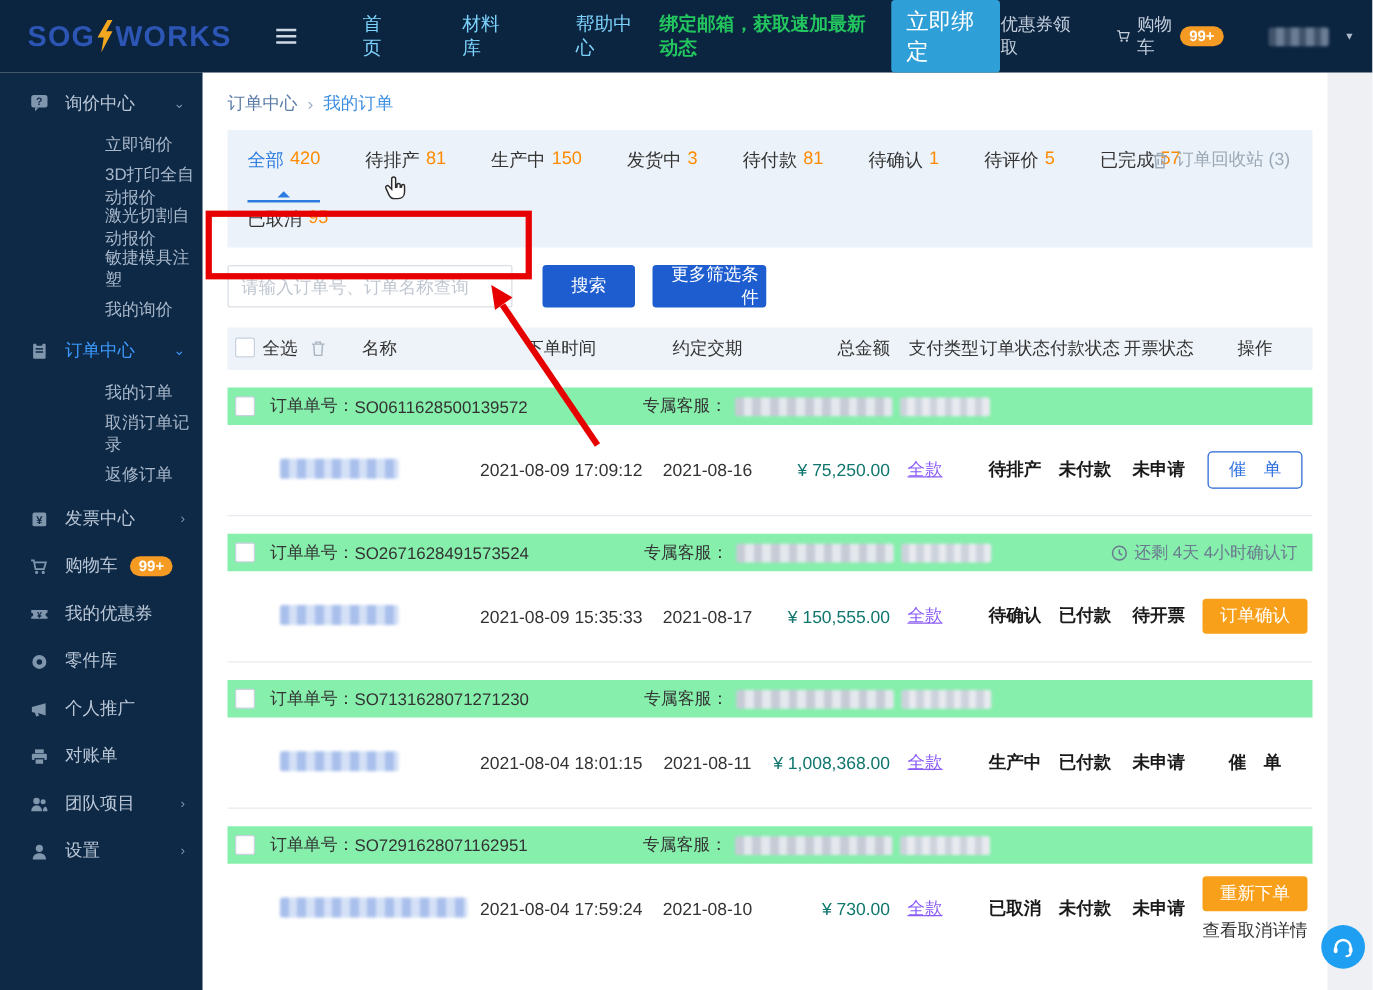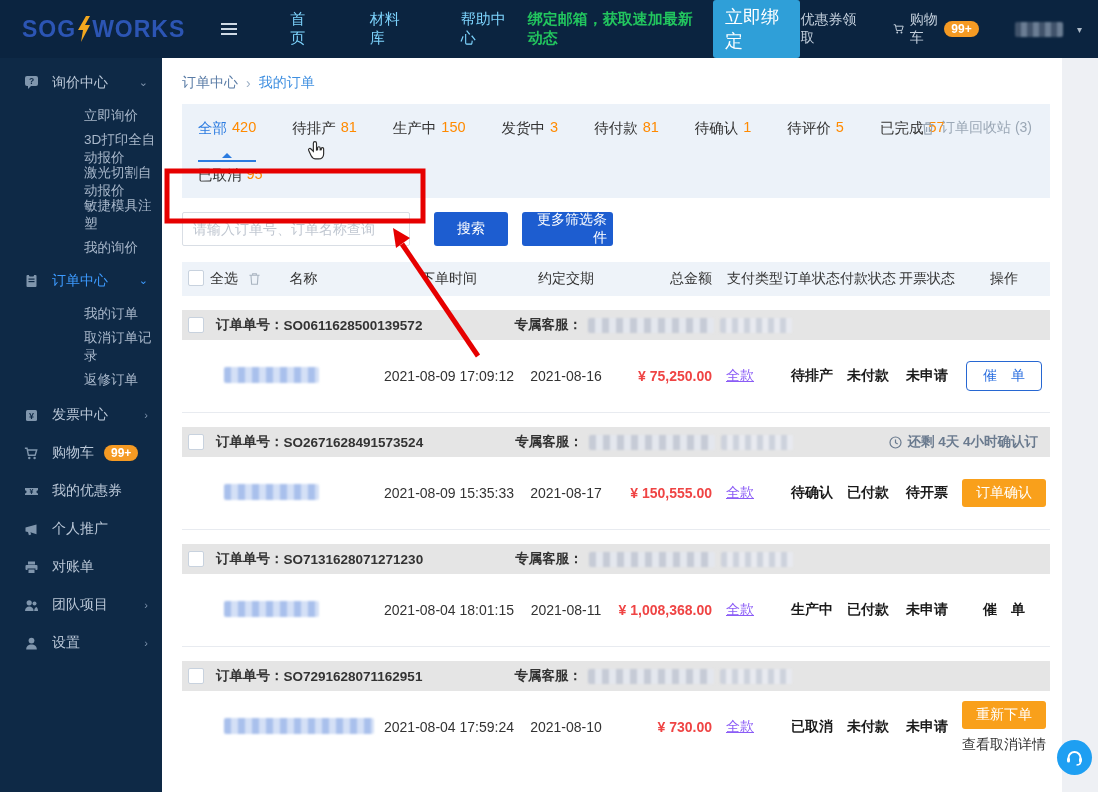--- a/index.html
+++ b/index.html
@@ -71,33 +71,33 @@
   .thead{margin-top:16px;background:#eef3f9;height:34px;font-size:14px;color:#333;}
   .th{text-align:center;}
   .name-head{display:flex;align-items:center;padding-left:4px;}
   .name-head .sel{margin-right:10px;}
   .name-head .nm{flex:1;text-align:center;}
   .cb{width:14px;height:14px;border:1px solid #c8d2de;border-radius:2px;background:#fff;
       display:inline-block;cursor:pointer;}
   .trash{cursor:pointer;display:inline-flex;}
   
   .order-group{border-bottom:1px solid #e8ebf0;}
-  .order-head{display:flex;align-items:center;height:30px;background:#e5e5e5;margin-top:14px;
-        padding:0 12px 0 6px;font-size:13.5px;color:#333;overflow:hidden;white-space:nowrap;font-weight:bold;}
+  .order-head{display:flex;align-items:center;height:30px;background:#86efac;margin-top:14px;
+        padding:0 12px 0 6px;font-size:13.5px;color:#333;overflow:hidden;white-space:nowrap;}
   .order-head .cb{margin-right:12px;}
   .cs-group{display:flex;align-items:center;margin-left:92px;gap:6px;}
   .blur{border-radius:2px;filter:blur(1.3px);display:inline-block;height:15px;}
   .blur.g1{width:126px;background:repeating-linear-gradient(90deg,#c6cbd6 0 7px,#e4e7ee 7px 14px);}
   .blur.g2{width:72px;background:repeating-linear-gradient(90deg,#cdd2dc 0 6px,#e8eaf0 6px 12px);}
   .blur.name{width:95px;height:16px;background:repeating-linear-gradient(90deg,#a9c0ec 0 7px,#d4e0f6 7px 14px);}
   .blur.name.wide{width:150px;}
   .countdown{margin-left:auto;display:flex;align-items:center;gap:5px;color:#6a7a8e;font-size:13.5px;}
   .order-row{height:72px;font-size:14px;}
   .cell-time,.cell-due{text-align:center;color:#333;}
-  .cell-amt{text-align:right;padding-right:14px;font-weight:700;color:#ef4444;}
+  .cell-amt{text-align:right;padding-right:14px;font-weight:400;color:#0f766e;}
   .cell-pay{text-align:left;color:#8b5cf6;text-decoration:underline;}
   .cell-status{text-align:center;font-weight:700;color:#1a1a1a;}
   .cell-action{display:flex;flex-direction:column;align-items:center;gap:7px;}
   .btn-outline{border:1px solid #2767d2;color:#2b6fe0;border-radius:4px;font-size:14px;
         padding:5px 16px;background:#fff;cursor:pointer;white-space:nowrap;}
   .btn-orange{background:#f9a01b;color:#fff;border:none;border-radius:3px;font-size:14px;
         padding:5px 14px;cursor:pointer;white-space:nowrap;}
   .action-text{font-weight:700;color:#1a1a1a;white-space:nowrap;}
   .action-link{color:#333;font-size:14px;cursor:pointer;white-space:nowrap;}
   
@@ -217,20 +217,29 @@
     <span class="badge" style="margin-left:10px">99+</span>
   </div>
   <div class="side-row main">
     <span class="side-ico">
         <svg width="15" height="15" viewBox="0 0 15 15">
           <path d="M1 4h13v2.2a1.6 1.6 0 000 3.2V11H1V9.4a1.6 1.6 0 000-3.2z" fill="#8096ad"></path>
           <text x="7.5" y="10" font-size="7" text-anchor="middle" fill="#0e2946" font-weight="bold">¥</text>
         </svg>
       </span>
     <span class="side-label">我的优惠券</span>
+  </div>
+  <div class="side-row main">
+    <span class="side-ico">
+        <svg width="15" height="15" viewBox="0 0 15 15">
+          <circle cx="7.5" cy="7.5" r="5.6" fill="#8096ad"></circle>
+          <circle cx="7.5" cy="7.5" r="2.2" fill="#0e2946"></circle>
+        </svg>
+      </span>
+    <span class="side-label">零件库</span>
   </div>
   <div class="side-row main">
     <span class="side-ico">
         <svg width="15" height="15" viewBox="0 0 15 15">
           <path d="M1.5 5.5v4l2.5.6.9 3.1 2.3-.7-.8-2.2 6.1 2V2.5z" fill="#8096ad"></path>
         </svg>
       </span>
     <span class="side-label">个人推广</span>
   </div>
   <div class="side-row main">

